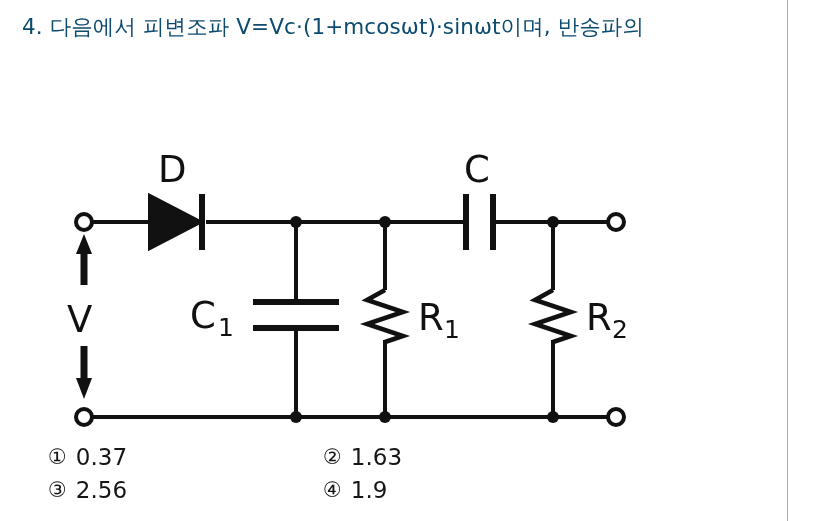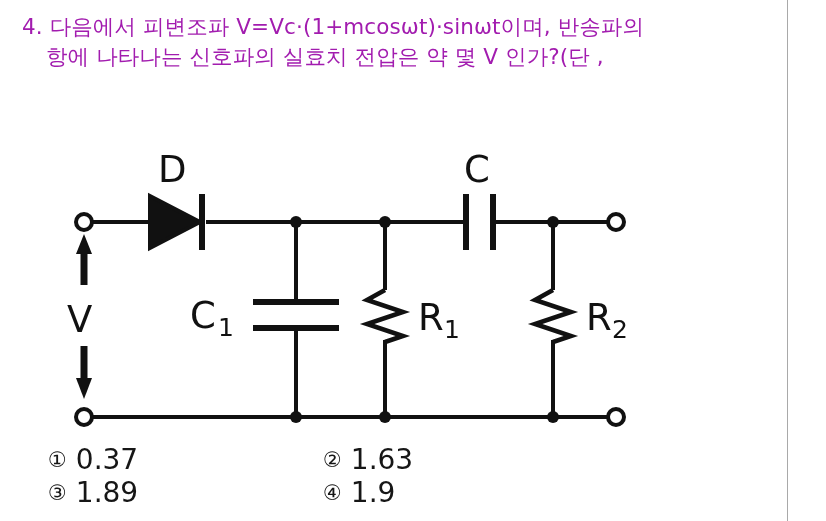--- a/index.html
+++ b/index.html
@@ -33,21 +33,21 @@
     left: 22px;
     top: 12px;
     width: 740px;
   }
   .q-line {
     display: block;
     font-size: 21.5px;
     line-height: 29.5px;
     letter-spacing: 0.1px;
     white-space: pre;
-    color: #a21caf;
+    color: #0c4a6e;
   }
   .q-line.indent {
     padding-left: 24px;
   }
 
   
   .circuit-wrap {
     position: absolute;
     left: 40px;
     top: 150px;
@@ -88,33 +88,32 @@
   }
   .choice.col1 { width: 275px; }
   .choice.col2 { width: 245px; }
   .choice-marker {
     font-size: 21px;
     line-height: 1;
     margin-right: 9px;
     color: #161616;
   }
   .choice-text {
-    font-size: 28px;
+    font-size: 23px;
     line-height: 1;
     color: #161616;
   }
 </style>
 </head>
 <body>
 
 <div class="margin-rule"></div>
 
 <div class="question">
   <span class="q-line">4. 다음에서 피변조파 V=Vc·(1+mcosωt)·sinωt이며, 반송파의</span>
-  <span class="q-line indent">항에 나타나는 신호파의 실효치 전압은 약 몇 V 인가?(단 ,</span>
 </div>
 
 <div class="circuit-wrap">
   <svg width="620" height="290" viewBox="0 0 620 290" xmlns="http://www.w3.org/2000/svg">
 
     <g stroke="#111111" stroke-width="4" fill="none" stroke-linecap="butt">
 
       <line x1="50" y1="72" x2="108" y2="72"></line>
 
       <line x1="166" y1="72" x2="256" y2="72"></line>
@@ -208,20 +207,20 @@
       <span class="choice-text">0.37</span>
     </div>
     <div class="choice col2">
       <span class="choice-marker">②</span>
       <span class="choice-text">1.63</span>
     </div>
   </div>
   <div class="choice-row">
     <div class="choice col1">
       <span class="choice-marker">③</span>
-      <span class="choice-text">1.89</span>
+      <span class="choice-text">2.56</span>
     </div>
     <div class="choice col2">
       <span class="choice-marker">④</span>
       <span class="choice-text">1.9</span>
     </div>
   </div>
 </div>
 
 </body></html>

